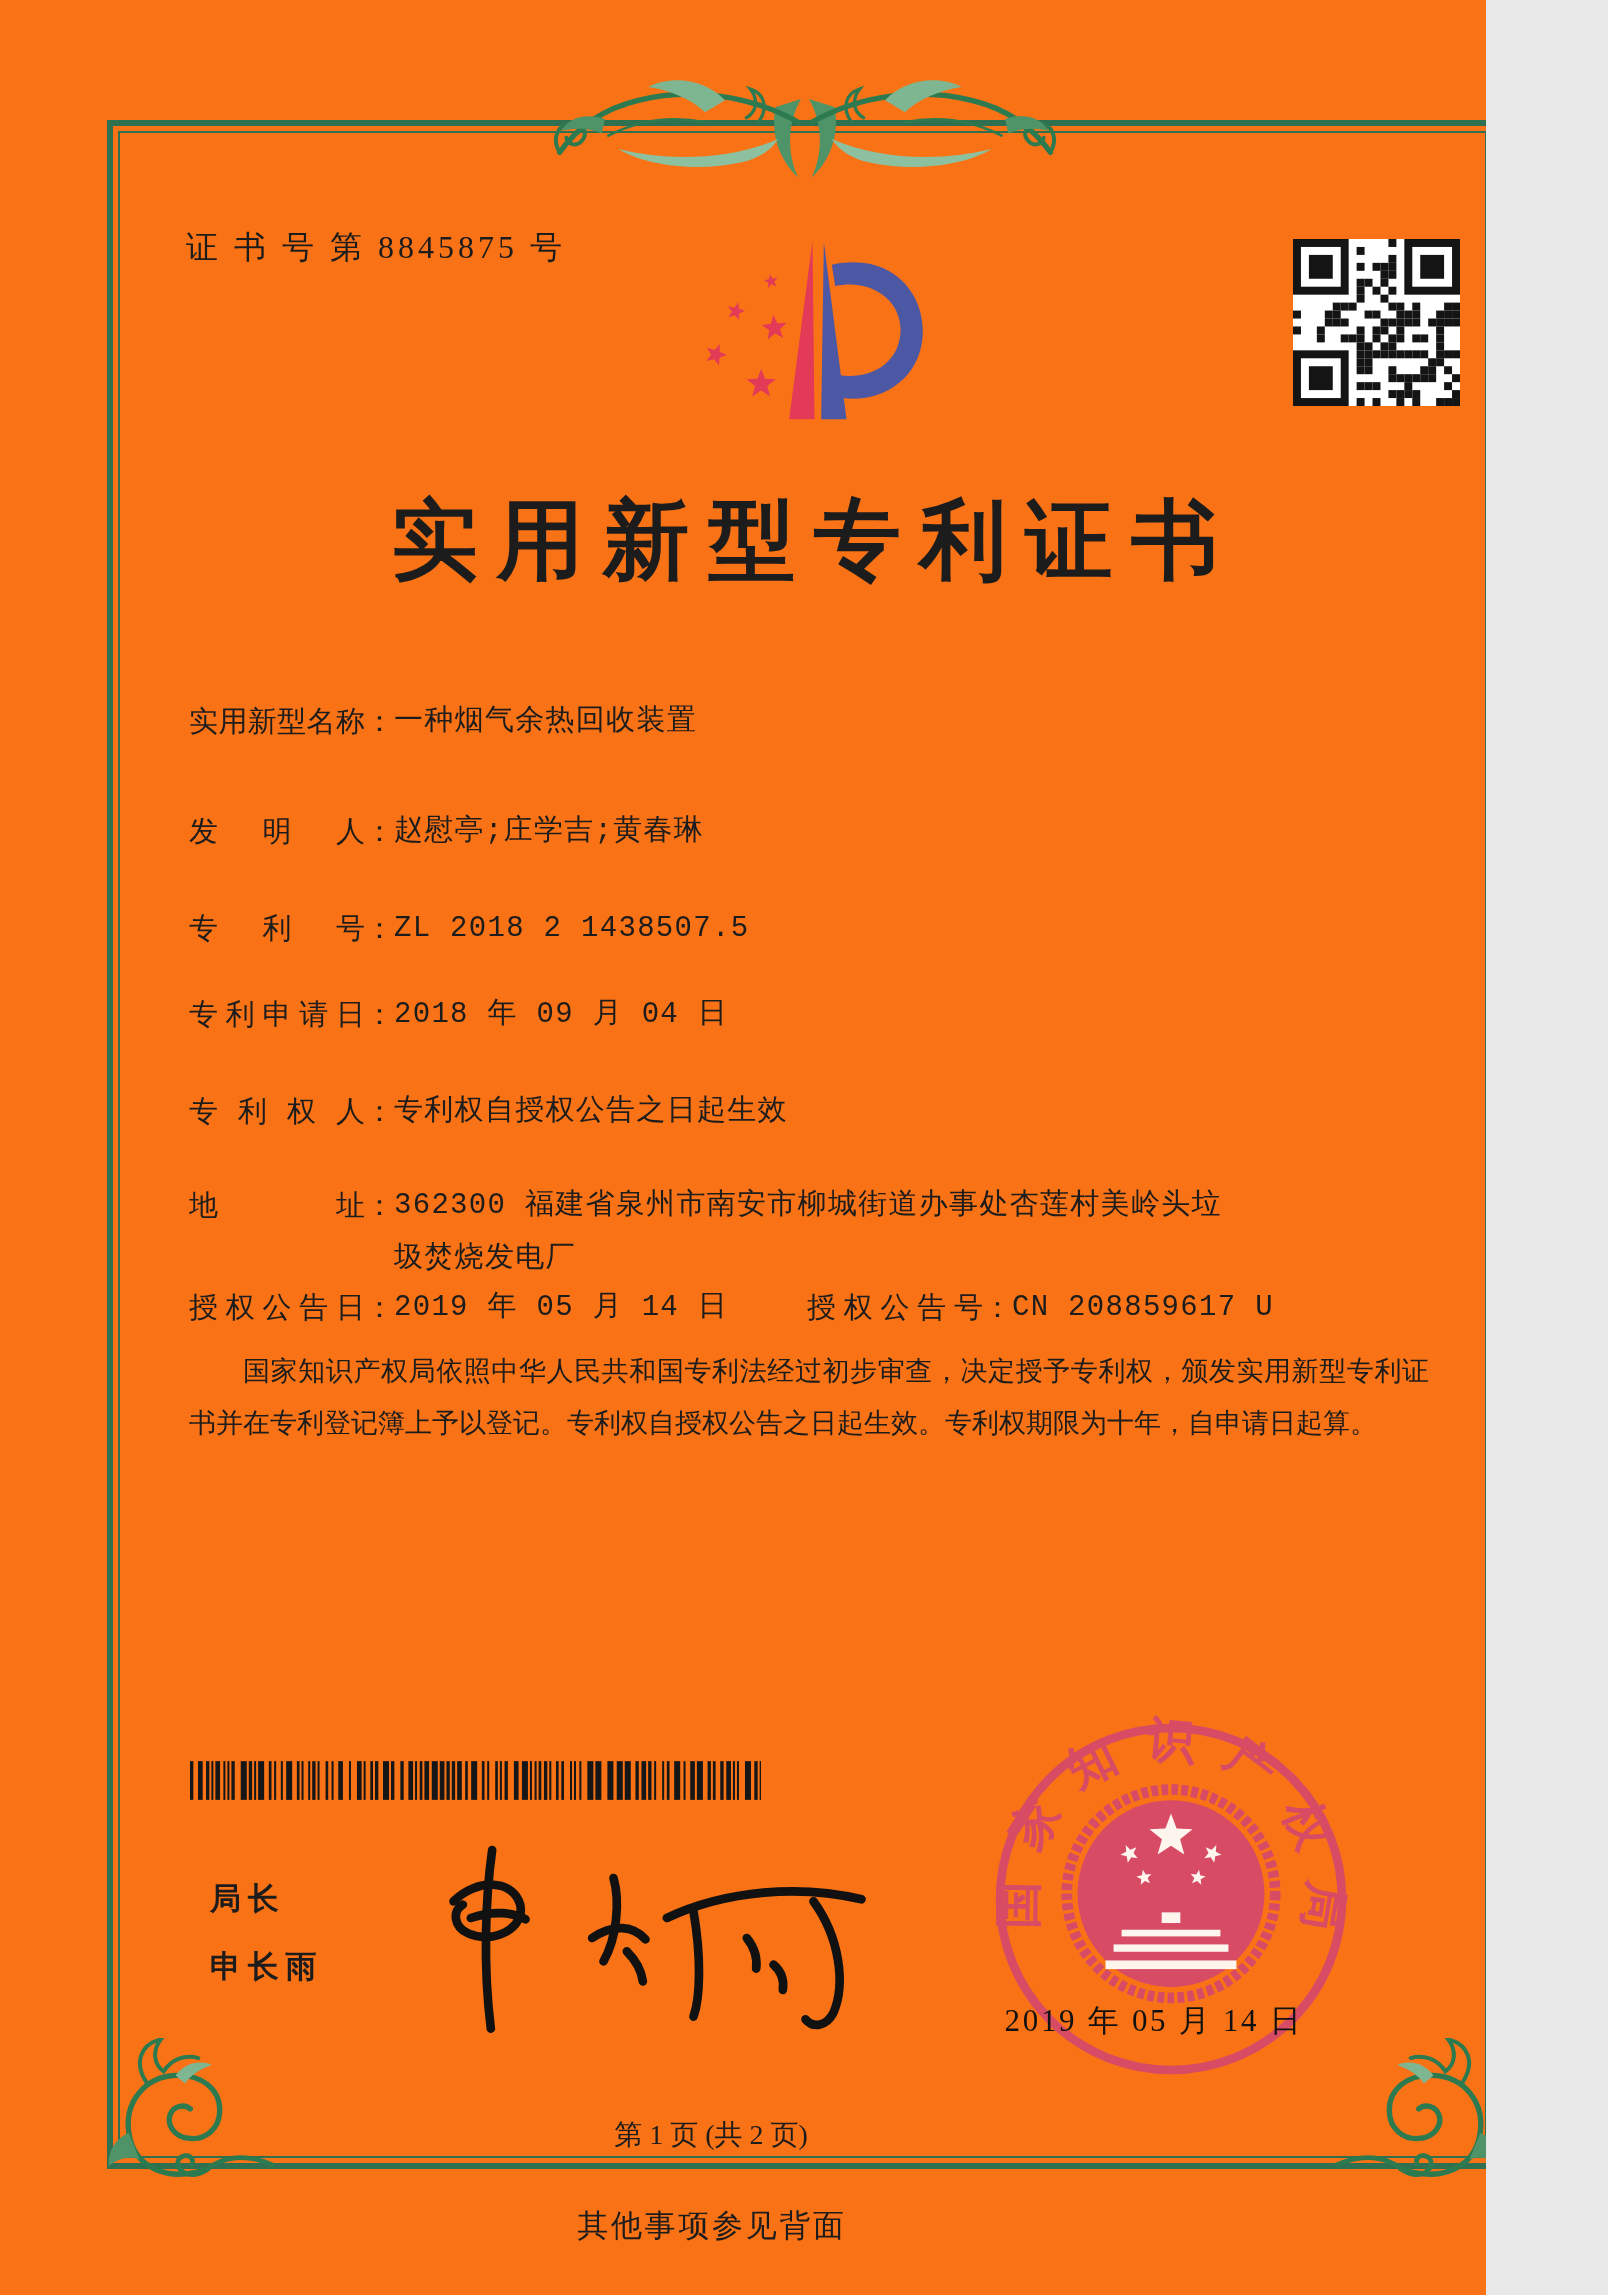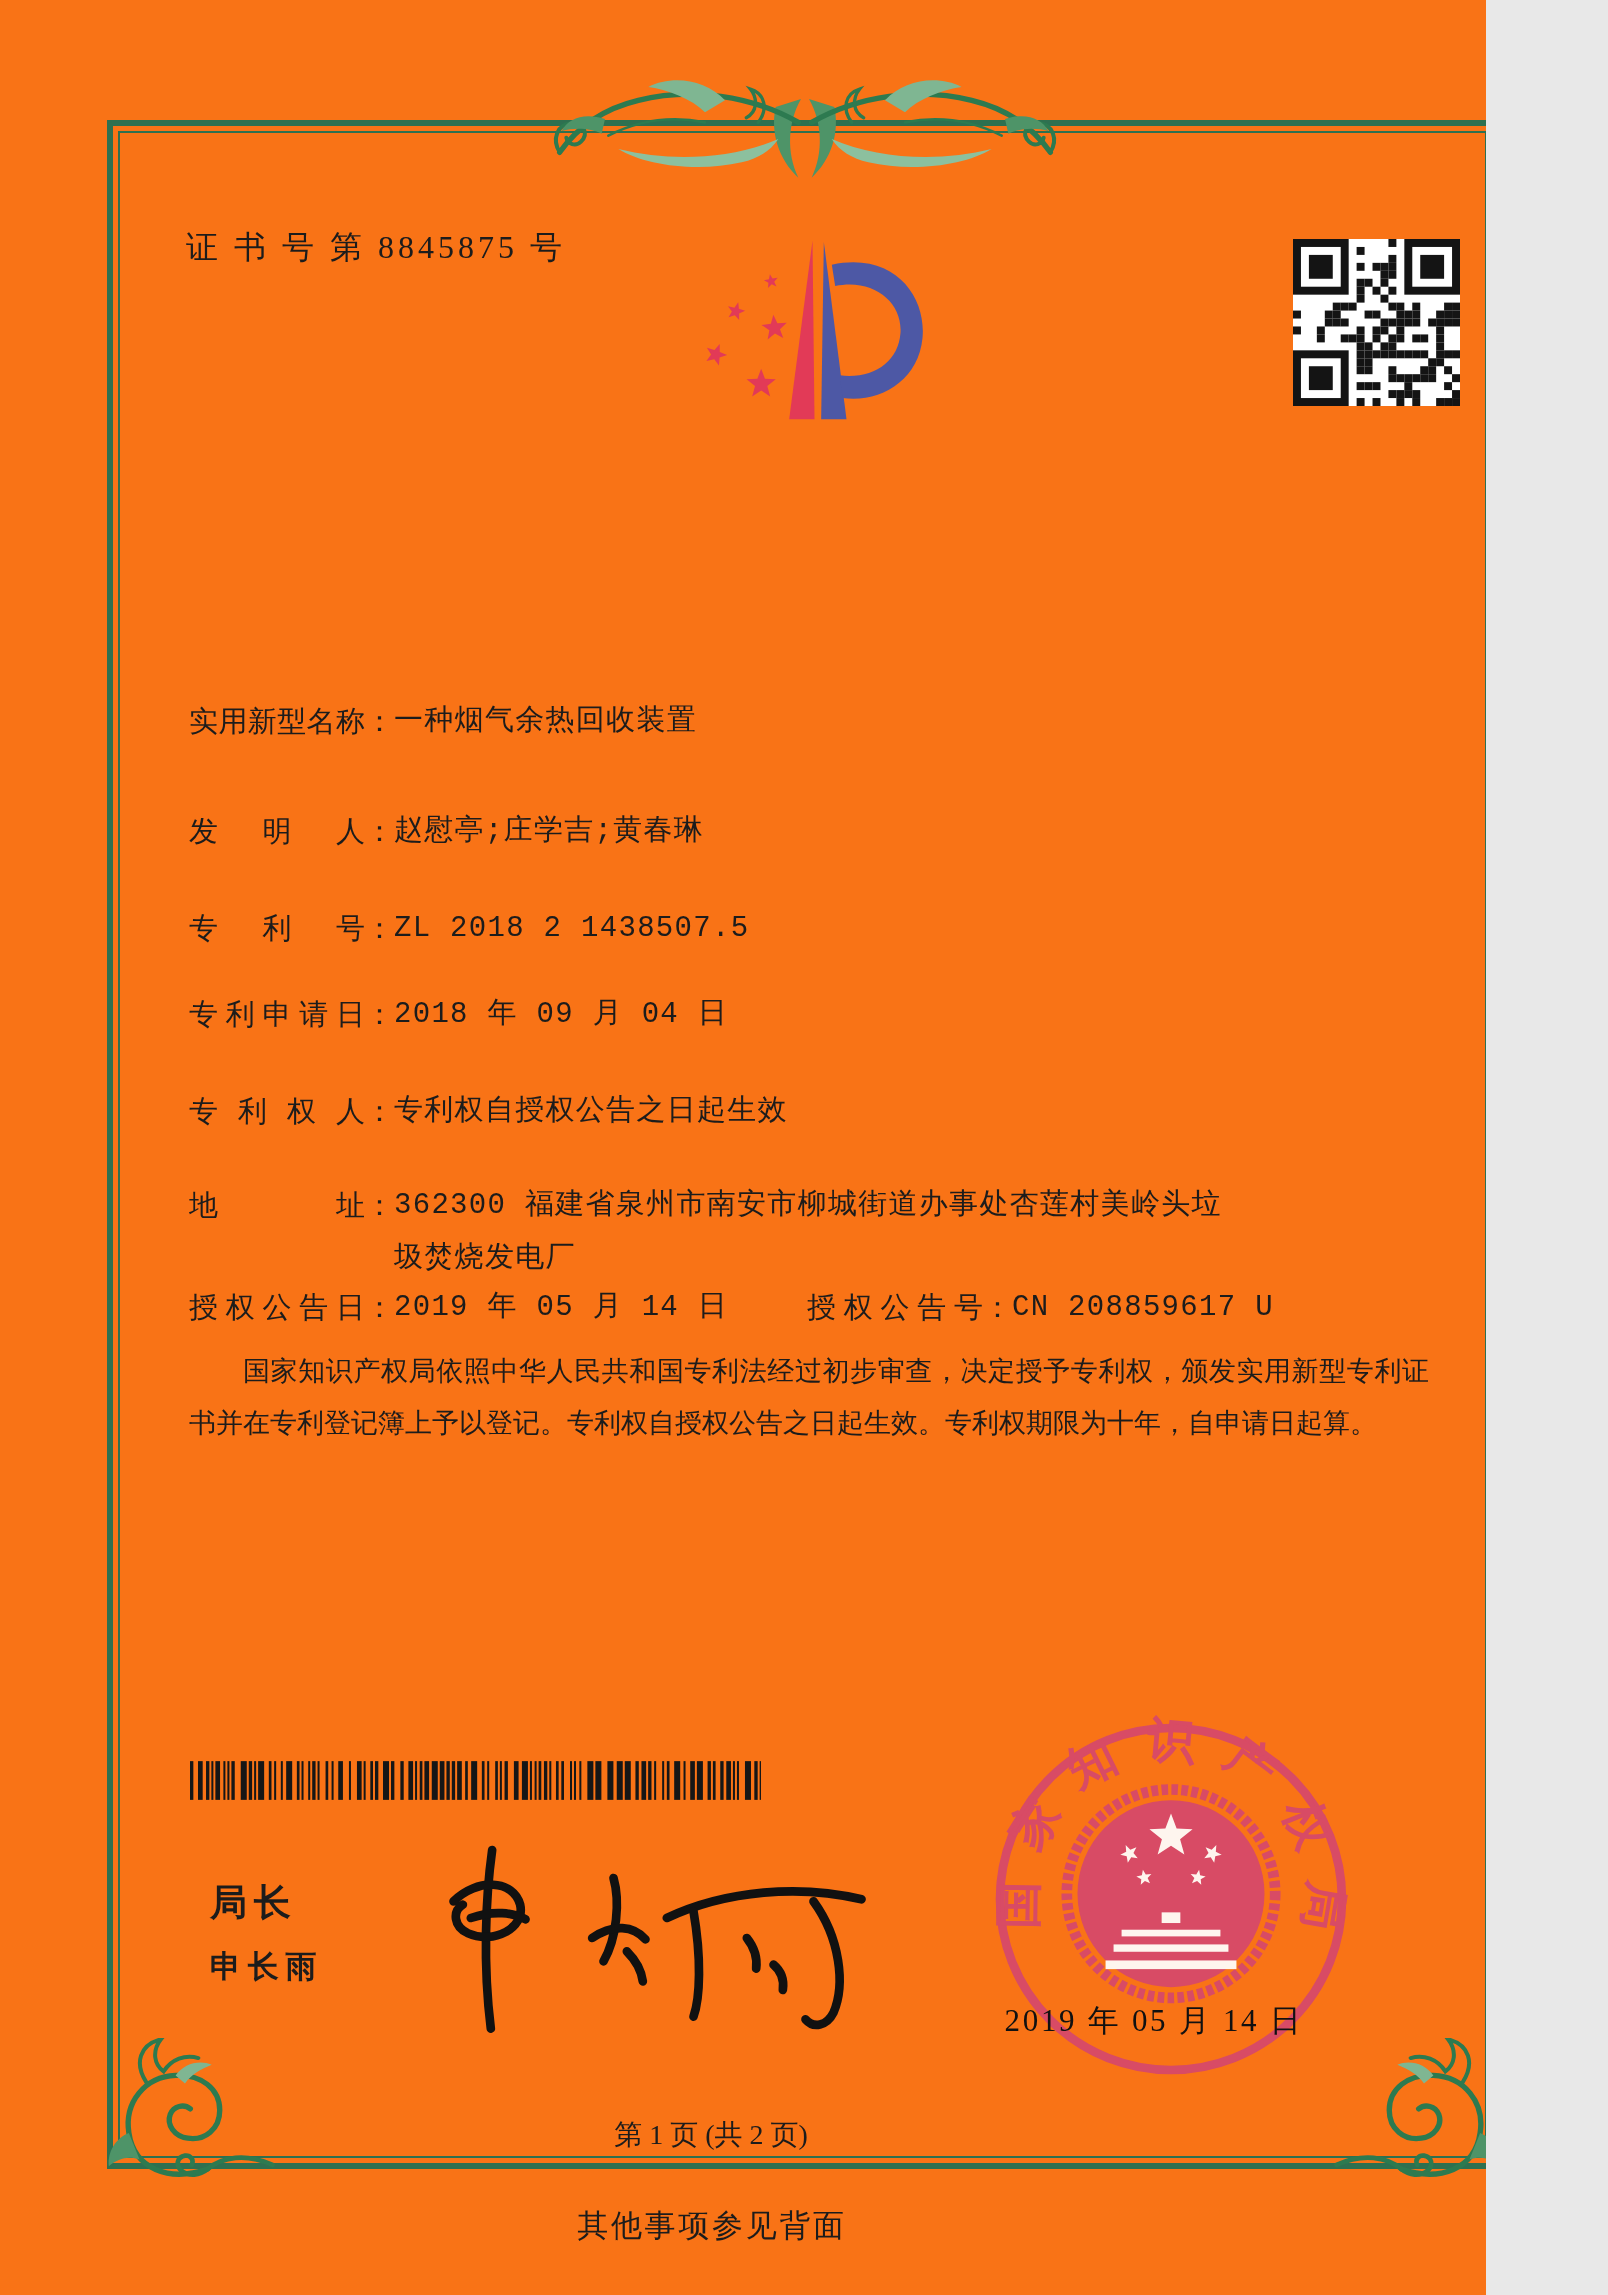--- a/index.html
+++ b/index.html
@@ -25,21 +25,21 @@
   .fvalue{display:inline-block;vertical-align:top;letter-spacing:1.3px;font-family:Liberation Mono, monospace;}
   .fvalue.wrap{white-space:normal;width:835px;}
   .grant-row{position:absolute;left:0;white-space:nowrap;}
   .grant-right{position:absolute;left:618px;top:0;white-space:nowrap;}
   
   .body-text{position:absolute;left:189px;top:1345px;width:1240px;font-size:27px;
              line-height:52px;text-align:justify;}
   .body-text p{margin:0 0 4px 0;text-indent:2em;}
   
   .barcode{position:absolute;left:190px;top:1761px;}
-  .chief-label{position:absolute;left:210px;top:1878px;font-size:37px;letter-spacing:6.7px;
+  .chief-label{position:absolute;left:210px;top:1878px;font-size:31px;letter-spacing:6.7px;
                font-family:"Liberation Sans","DejaVu Sans",sans-serif;font-weight:600;}
   .chief-name{position:absolute;left:210px;top:1946px;font-size:31px;letter-spacing:6.7px;
               font-family:"Liberation Sans","DejaVu Sans",sans-serif;font-weight:600;}
   .sig{position:absolute;left:413px;top:1838px;}
   .seal{position:absolute;left:984px;top:1712px;opacity:.93;}
   .seal-date{position:absolute;left:987px;top:2000px;width:334px;text-align:center;
              font-size:31px;letter-spacing:2.7px;color:#111;}
   .footer-page{position:absolute;left:544px;top:2116px;width:334px;text-align:center;font-size:28px;}
   .back-note{position:absolute;left:545px;top:2205px;width:334px;text-align:center;font-size:31px;letter-spacing:2.7px;}
 </style>
@@ -224,20 +224,21 @@
         <rect x="96" y="240" width="12" height="12"></rect>
         <rect x="120" y="240" width="12" height="12"></rect>
         <rect x="156" y="240" width="12" height="12"></rect>
         <rect x="180" y="240" width="12" height="12"></rect>
         <rect x="216" y="240" width="12" height="12"></rect>
         <rect x="228" y="240" width="12" height="12"></rect>
         <rect x="240" y="240" width="12" height="12"></rect>
       </g>
   </svg>
 
+  <div class="title">实用新型专利证书</div>
 
   <div class="fields">
     <div class="frow" style="top:695px">
       <span class="flabel">实用新型名称</span><span class="fcolon">：</span><span class="fvalue">一种烟气余热回收装置</span>
     </div>
     <div class="frow" style="top:805px">
       <span class="flabel">发明人</span><span class="fcolon">：</span><span class="fvalue">赵慰亭;庄学吉;黄春琳</span>
     </div>
     <div class="frow" style="top:902px">
       <span class="flabel">专利号</span><span class="fcolon">：</span><span class="fvalue">ZL 2018 2 1438507.5</span>

